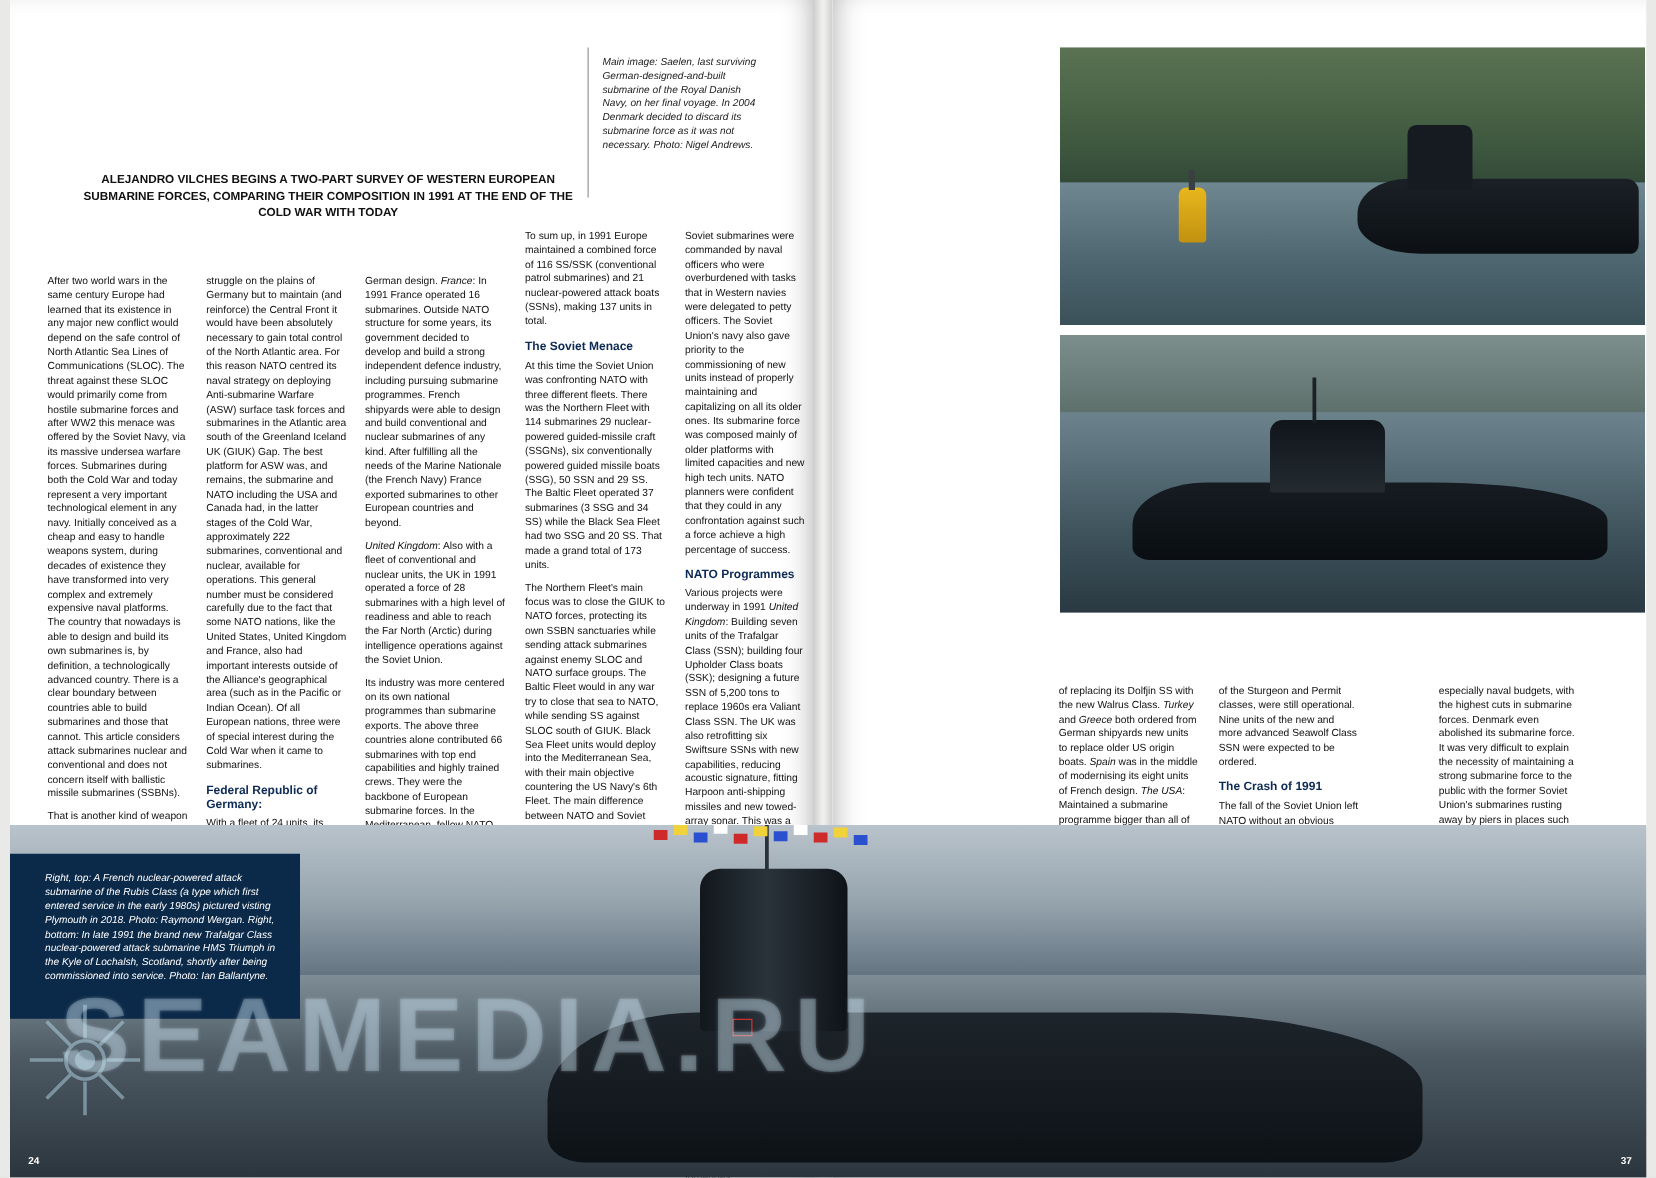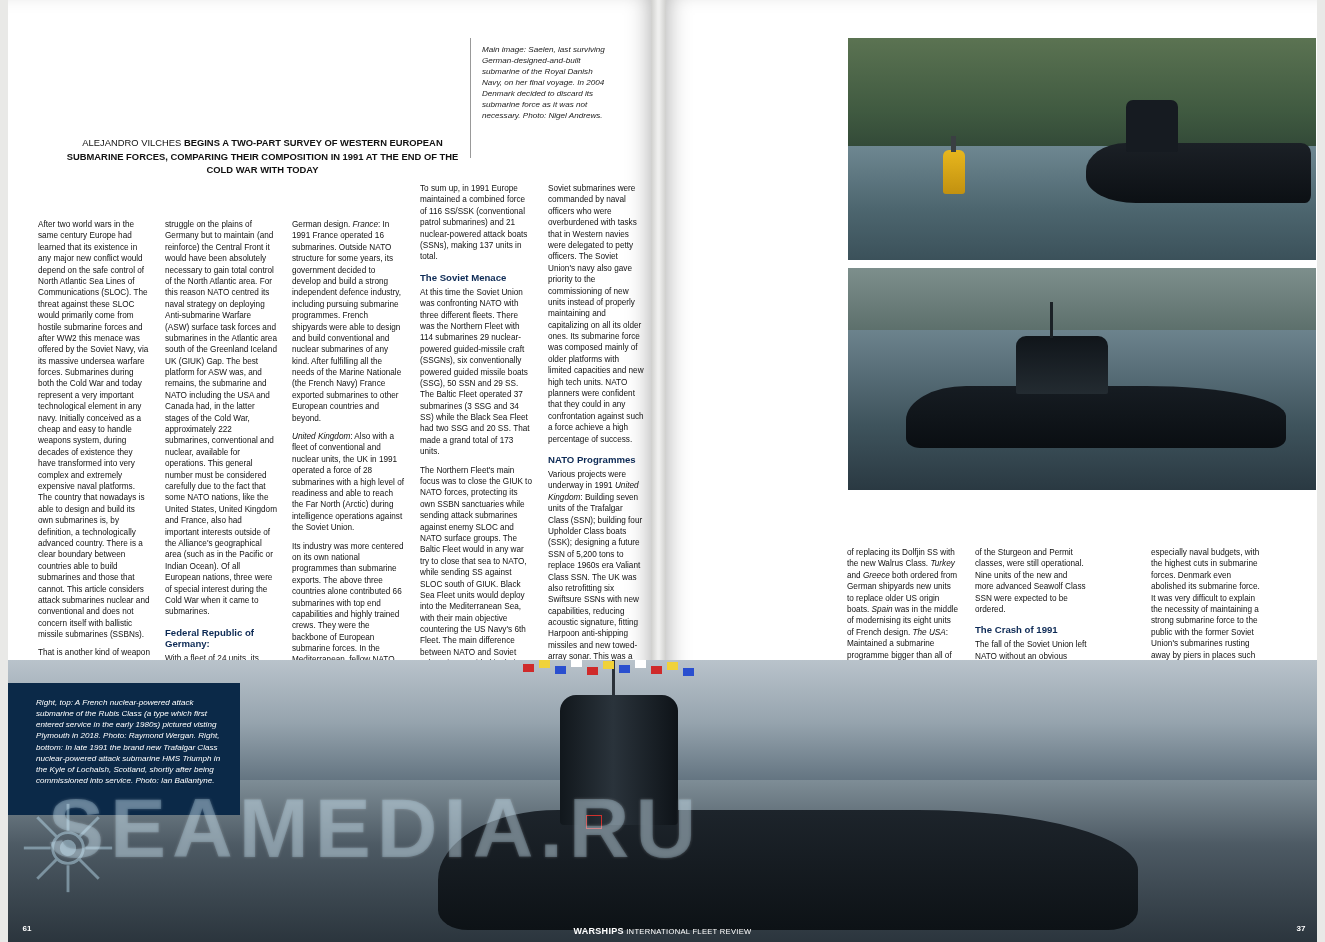--- a/index.html
+++ b/index.html
@@ -38,21 +38,21 @@
   }
   .headline-rule {
     position:absolute; left:470px; top:38px; width:1px; height:120px;
     background:#999;
   }
   .deck {
     position:absolute; left:55px; top:136px; width:415px;
     font-size:9.4px; line-height:1.45; color:#111; text-align:center;
     font-weight:bold;
   }
-  .deck .byline { font-weight:normal; }
+  .deck .byline { font-weight:bold; }
   .caption-main {
     position:absolute; left:482px; top:44px; width:128px;
     font-size:8.1px; line-height:1.36; color:#222; font-style:italic;
   }
 
   
   .col {
     position:absolute;
     font-size:8.2px; line-height:1.39; color:#111; text-align:left;margin-top:32px;
   }
@@ -319,19 +319,16 @@
           <line x1="68" y1="50" x2="96" y2="50"></line>
         <line x1="18" y1="18" x2="38" y2="38"></line>
           <line x1="62" y1="62" x2="82" y2="82"></line>
         <line x1="82" y1="18" x2="62" y2="38"></line>
           <line x1="38" y1="62" x2="18" y2="82"></line>
       </g>
     </g>
   </svg>
   <div class="watermark">SEAMEDIA.RU</div>
 
-  <div class="folio" id="folio-left">61</div>
+  <div class="folio" id="folio-left">24</div>
   <div class="folio" id="folio-right">37</div>
-  <div class="footer-title">
-    <b>WARSHIPS</b><span> INTERNATIONAL FLEET REVIEW</span>
-  </div>
 
 </div>
 
 </body></html>

